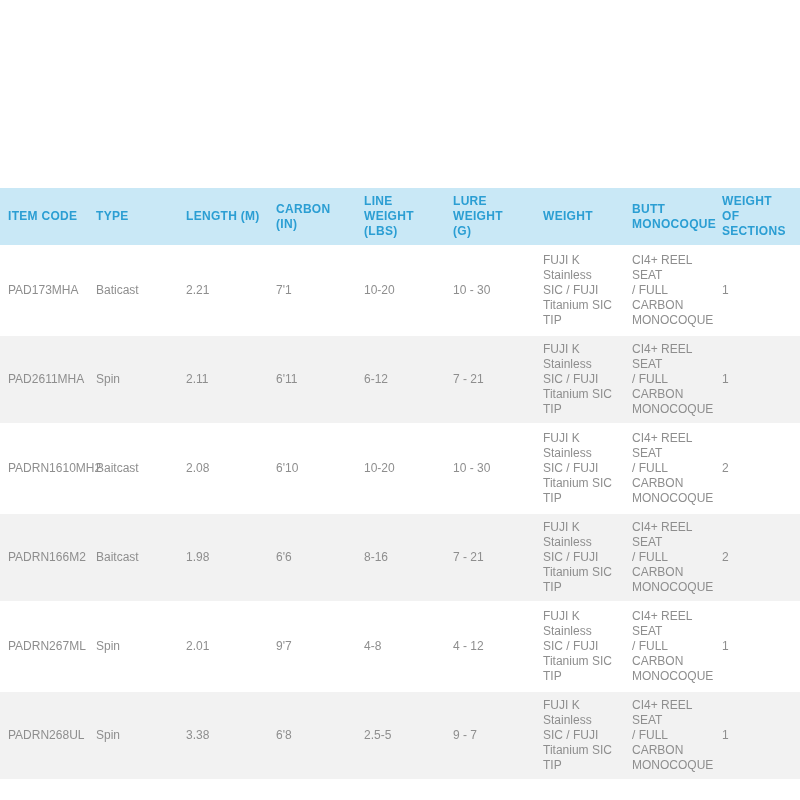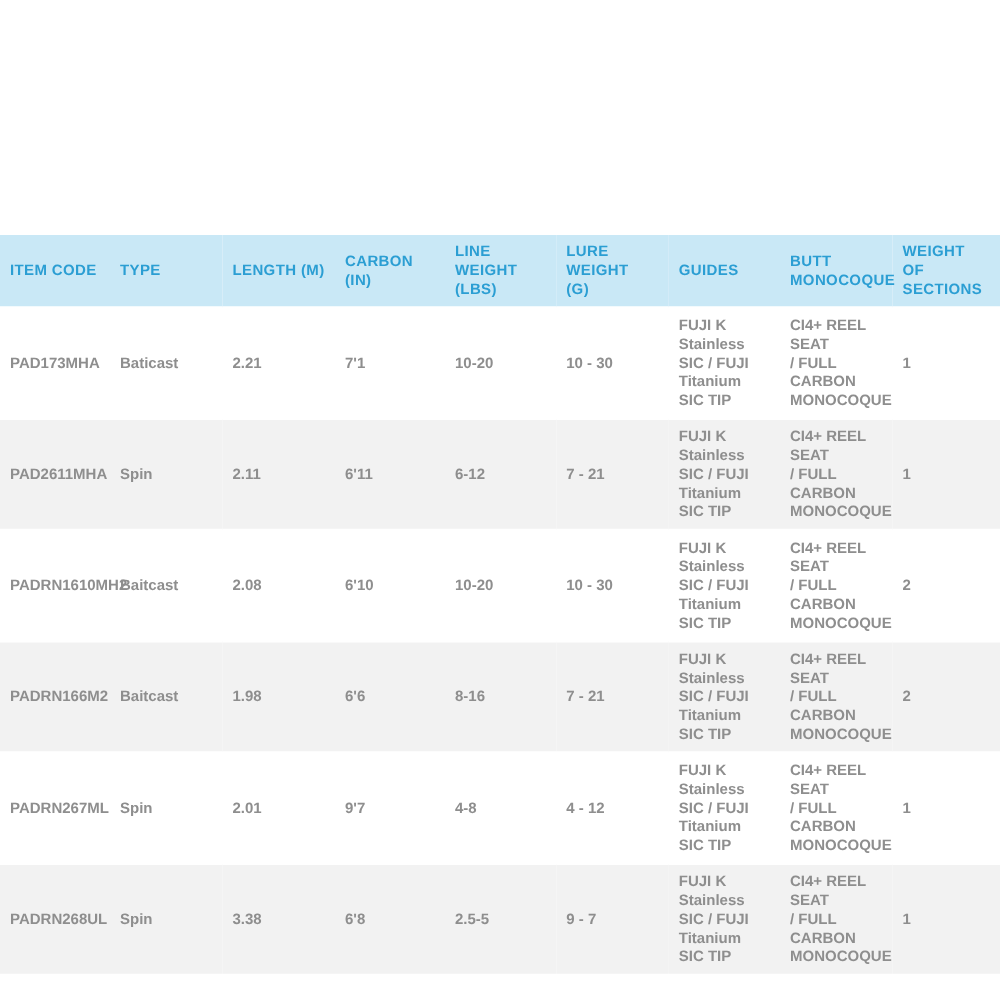--- a/index.html
+++ b/index.html
@@ -46,21 +46,21 @@
     padding: 6px 8px;
     white-space: pre-line;
     line-height: 15px;
     border-bottom: 2px solid #ffffff;
   }
   tbody td {
     box-sizing: border-box;
     height: 62px;
     color: var(--body-text, #8e8e8e);
     font-size: 12px;
-    font-weight: bold;
+    font-weight: normal;
     text-align: left;
     vertical-align: middle;
     padding: 6px 8px;
     white-space: pre-line;
     line-height: 15px;
   }
   tbody tr {
     background: #ffffff;
     border-top: 2px solid #ffffff;
   }
@@ -87,21 +87,21 @@
     <thead>
       <tr>
         <th>ITEM CODE</th>
         <th>TYPE</th>
         <th>LENGTH (M)</th>
         <th>CARBON (IN)</th>
         <th>LINE WEIGHT
 (LBS)</th>
         <th>LURE WEIGHT
 (G)</th>
-        <th>GUIDES</th>
+        <th>WEIGHT</th>
         <th>BUTT
 MONOCOQUE</th>
         <th>WEIGHT OF
 SECTIONS</th>
       </tr>
     </thead>
     <tbody>
       <tr>
         <td>PAD173MHA</td>
         <td>Baticast</td>

